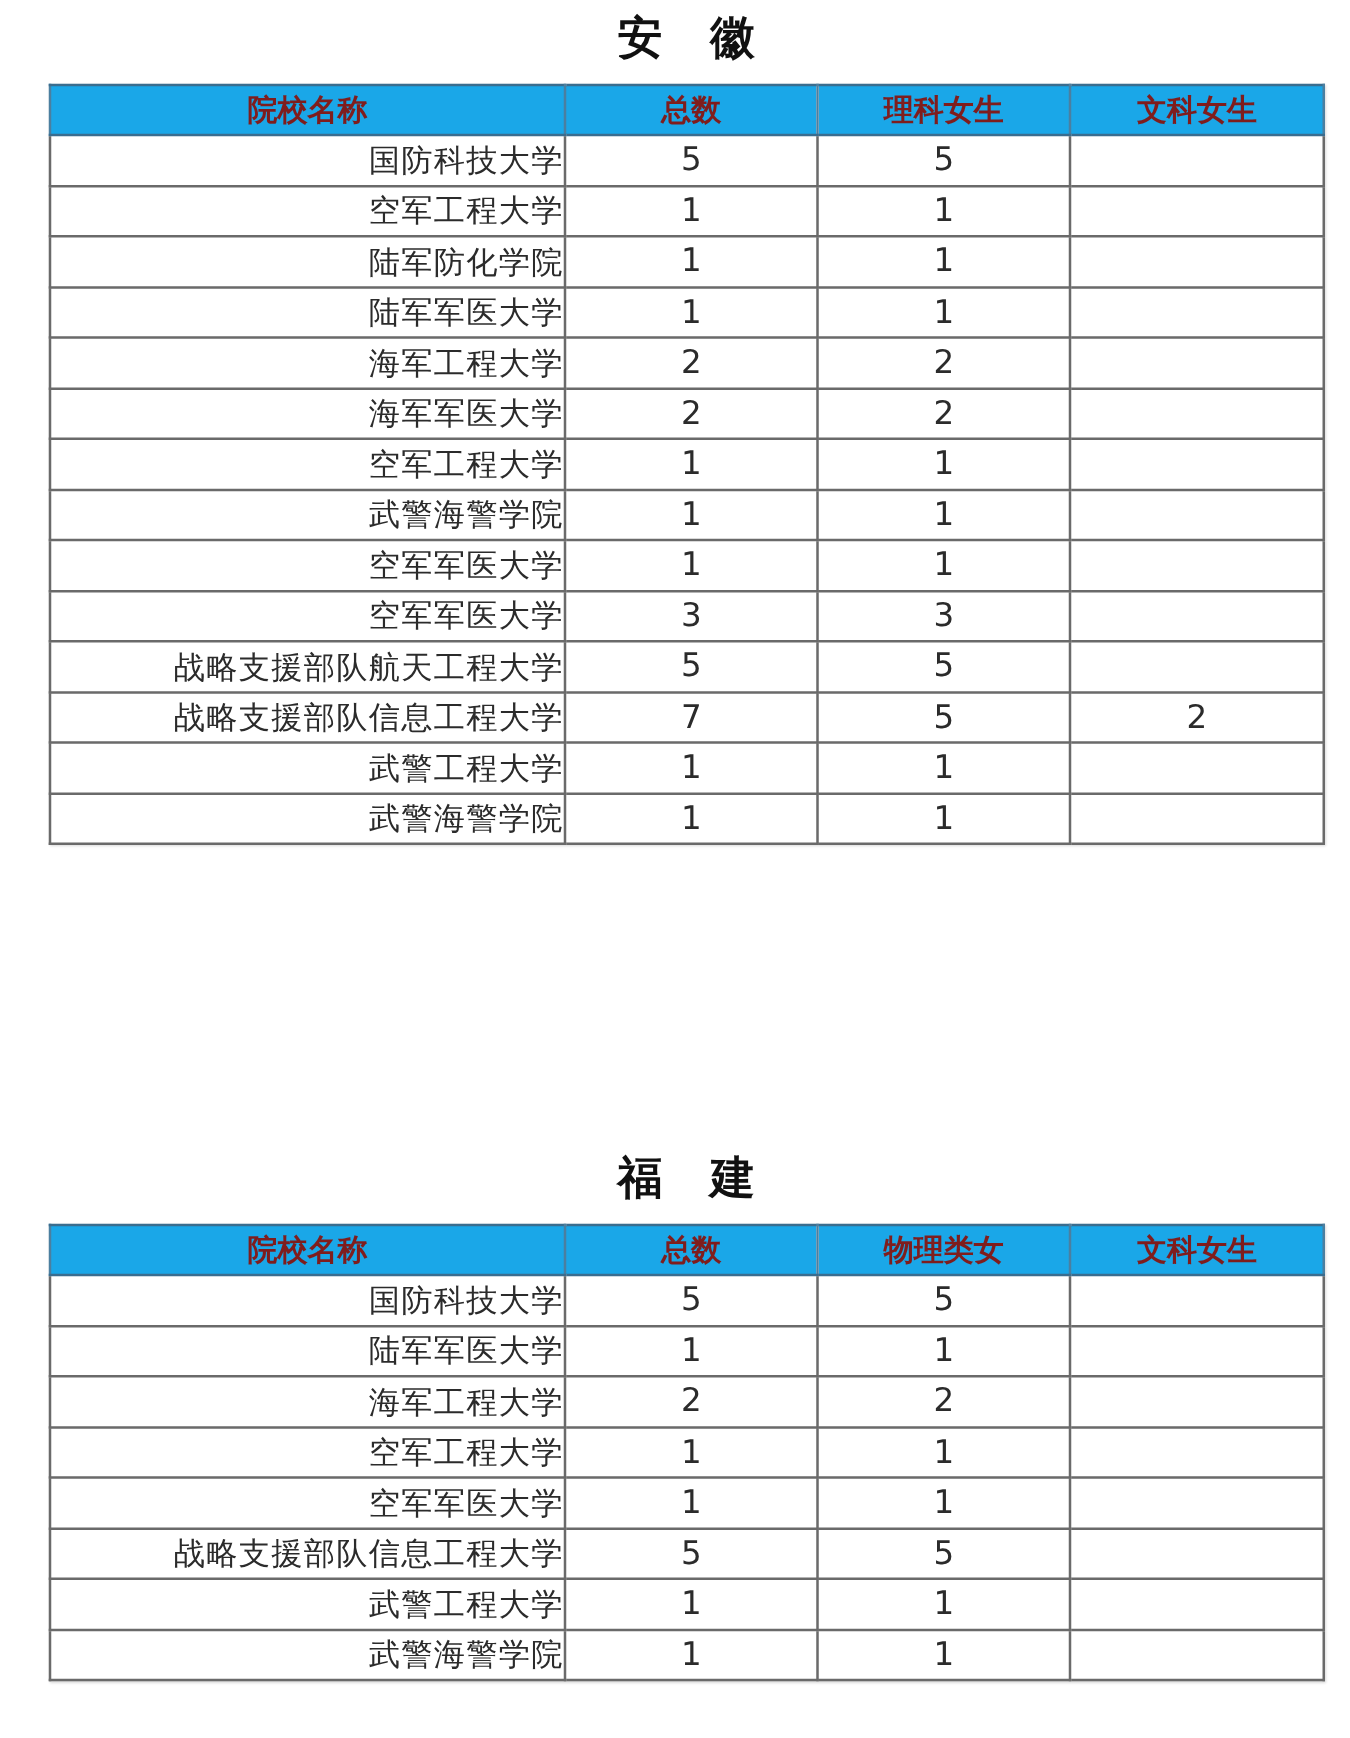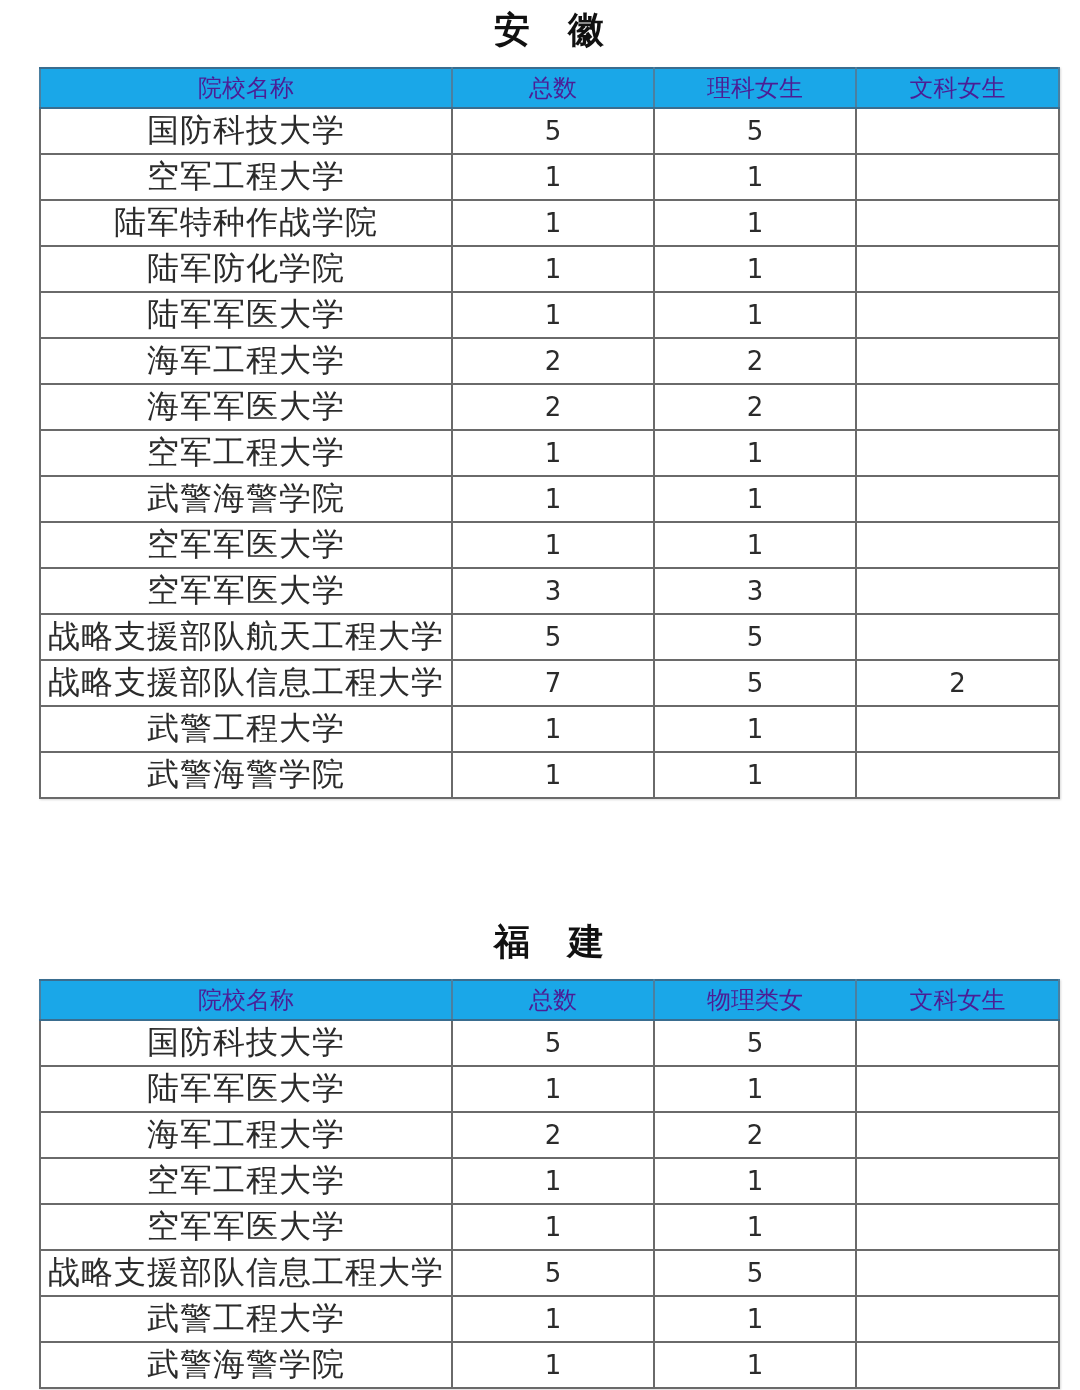--- a/index.html
+++ b/index.html
@@ -37,35 +37,35 @@
     table.data-table th,
     table.data-table td {
       border: 2px solid #6a6a6a;
       text-align: center;
       padding: 0;
       overflow: hidden;
       white-space: nowrap;
     }
     table.data-table thead th {
       background: #1aa7e8;
-      color: #4c1d95;
+      color: #7f1d1d;
       height: 38px;
       font-size: 24px;
-      font-weight: normal;
+      font-weight: bold;
       border-color: #3a6d8f;
       border-left-color: #4b7fa0;
       border-right-color: #4b7fa0;
     }
     table.data-table tbody td {
       height: 38.5px;
       font-size: 26px;
       color: #2b2b2b;
       background: #fff;
     }
-    table.data-table tbody td.name-cell { font-size: 32px; letter-spacing: 1px; }
+    table.data-table tbody td.name-cell { font-size: 25px; letter-spacing: 1px; text-align: right; }
     col.c-name { width: 412px; }
     col.c-total { width: 202px; }
     col.c-a { width: 202px; }
     col.c-b { width: 203px; }
   </style>
 </head>
 <body>
 
 <div class="section-title" style="top:6px;">
   <span>安</span><span>徽</span>
@@ -93,26 +93,20 @@
         <td>5</td>
         <td></td>
       </tr>
     <tr>
         <td class="name-cell">空军工程大学</td>
         <td>1</td>
         <td>1</td>
         <td></td>
       </tr>
     <tr>
-        <td class="name-cell">陆军特种作战学院</td>
-        <td>1</td>
-        <td>1</td>
-        <td></td>
-      </tr>
-    <tr>
         <td class="name-cell">陆军防化学院</td>
         <td>1</td>
         <td>1</td>
         <td></td>
       </tr>
     <tr>
         <td class="name-cell">陆军军医大学</td>
         <td>1</td>
         <td>1</td>
         <td></td>

